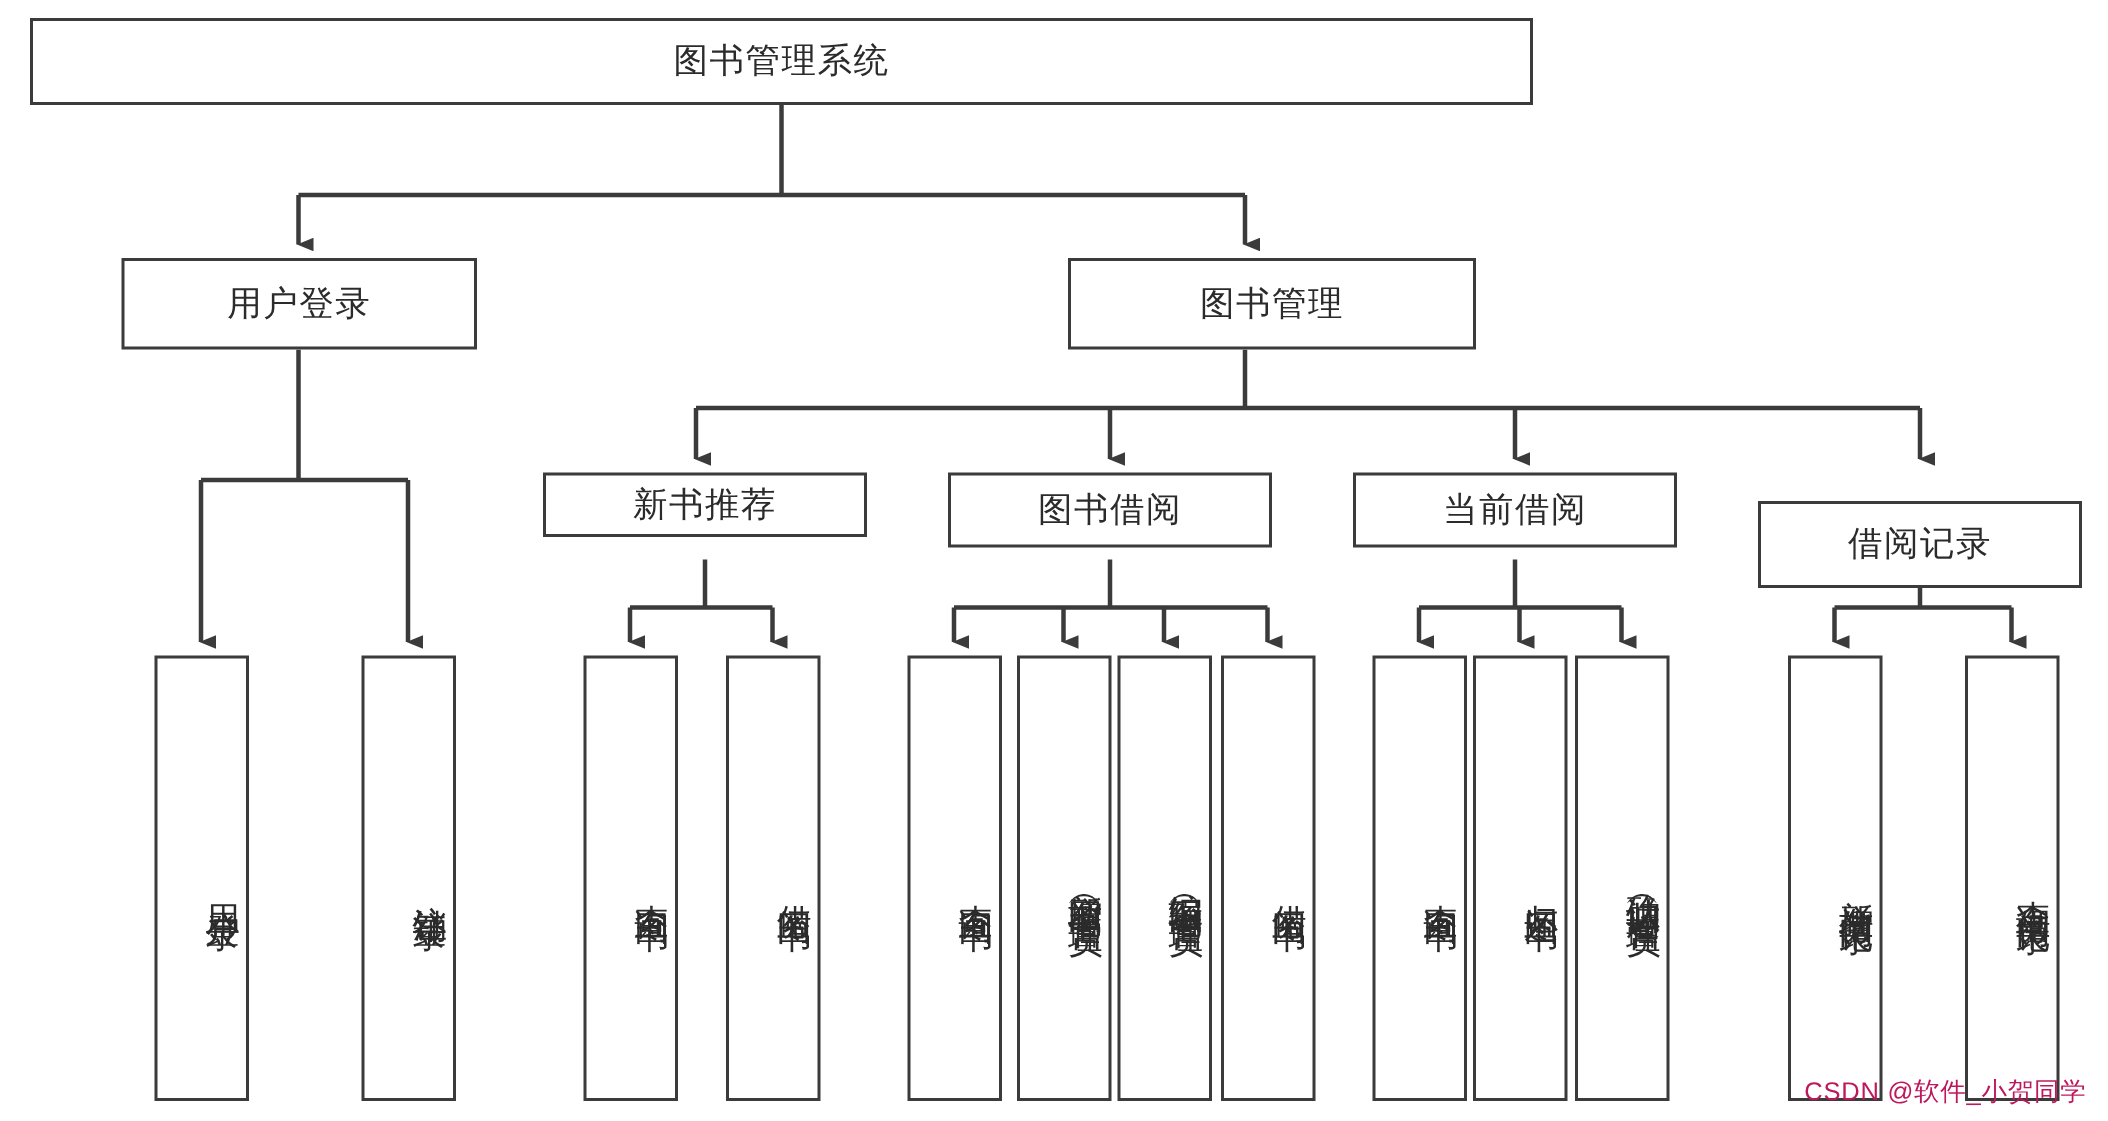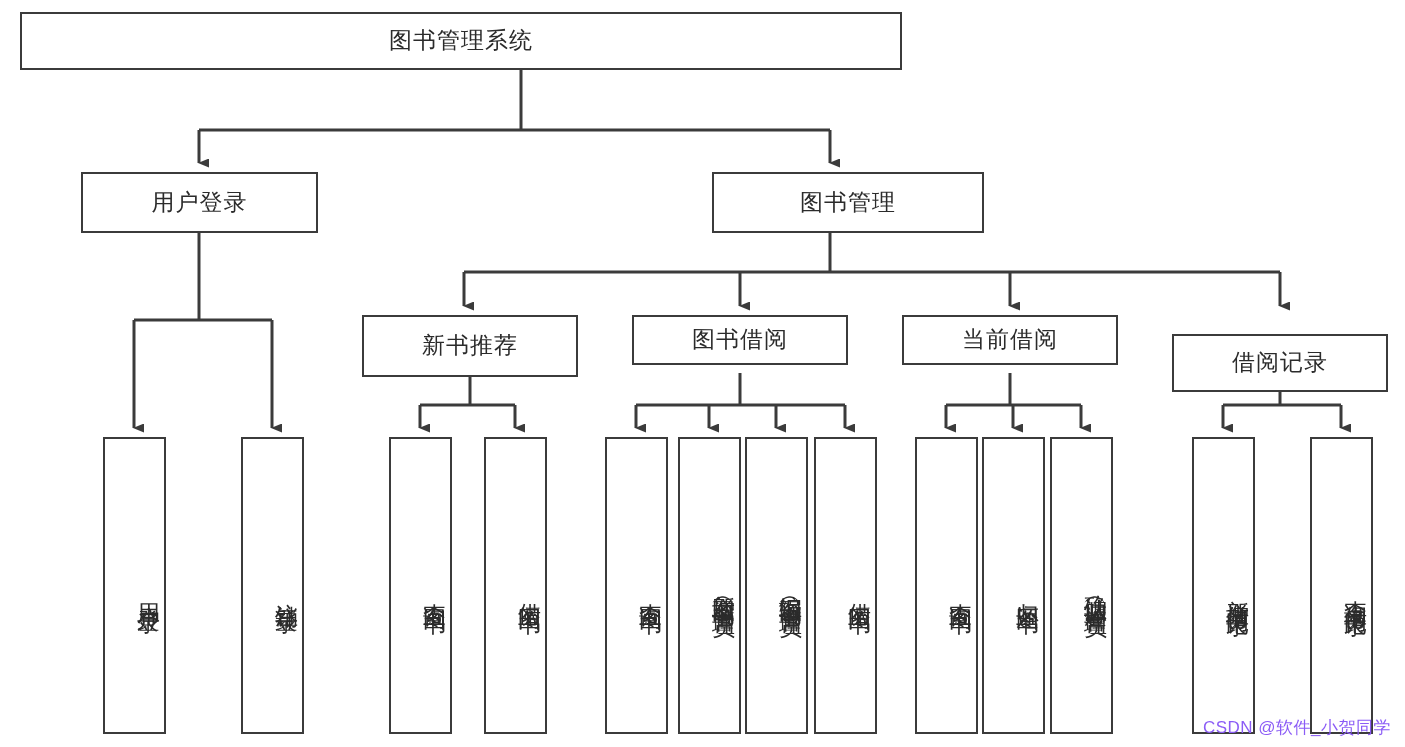--- a/index.html
+++ b/index.html
@@ -52,21 +52,21 @@
     white-space: nowrap;
   }
   .node-label {
     display: block;
   }
   .watermark {
     position: absolute;
     right: 14px;
     bottom: 8px;
     font-size: 17px;
-    color: #8b5cf6;
+    color: #be185d;
     letter-spacing: 0.5px;
     white-space: nowrap;
     pointer-events: none;
     margin-left: 37px;
   }
 </style>
 </head>
 <body>
 
 <div id="diagram-root">
@@ -129,32 +129,32 @@
     </g>
 
     <g stroke="#3b3b3b" stroke-width="3" fill="none">
       <path d="M 1280 373 L 1280 405"></path>
       <path d="M 1223 405 L 1341 405"></path>
       <path d="M 1223 405 L 1223 428" marker-end="url(#arrowhead)"></path>
       <path d="M 1341 405 L 1341 428" marker-end="url(#arrowhead)"></path>
     </g>
   </svg>
 
-  <div class="node-box horizontal" style="left:20px; top:12px; width:882px; height:58px;">
+  <div class="node-box horizontal" style="left:20px; top:12px; width:1002px; height:58px;">
     <span class="node-label">图书管理系统</span>
   </div>
 
   <div class="node-box horizontal" style="left:81px; top:172px; width:237px; height:61px;">
     <span class="node-label">用户登录</span>
   </div>
   <div class="node-box horizontal" style="left:712px; top:172px; width:272px; height:61px;">
     <span class="node-label">图书管理</span>
   </div>
 
-  <div class="node-box horizontal" style="left:362px; top:315px; width:216px; height:62px;">
+  <div class="node-box horizontal" style="left:362px; top:315px; width:216px; height:43px;">
     <span class="node-label">新书推荐</span>
   </div>
   <div class="node-box horizontal" style="left:632px; top:315px; width:216px; height:50px;">
     <span class="node-label">图书借阅</span>
   </div>
   <div class="node-box horizontal" style="left:902px; top:315px; width:216px; height:50px;">
     <span class="node-label">当前借阅</span>
   </div>
   <div class="node-box horizontal" style="left:1172px; top:315px; width:216px; height:58px;margin-top:19px;">
     <span class="node-label">借阅记录</span>

